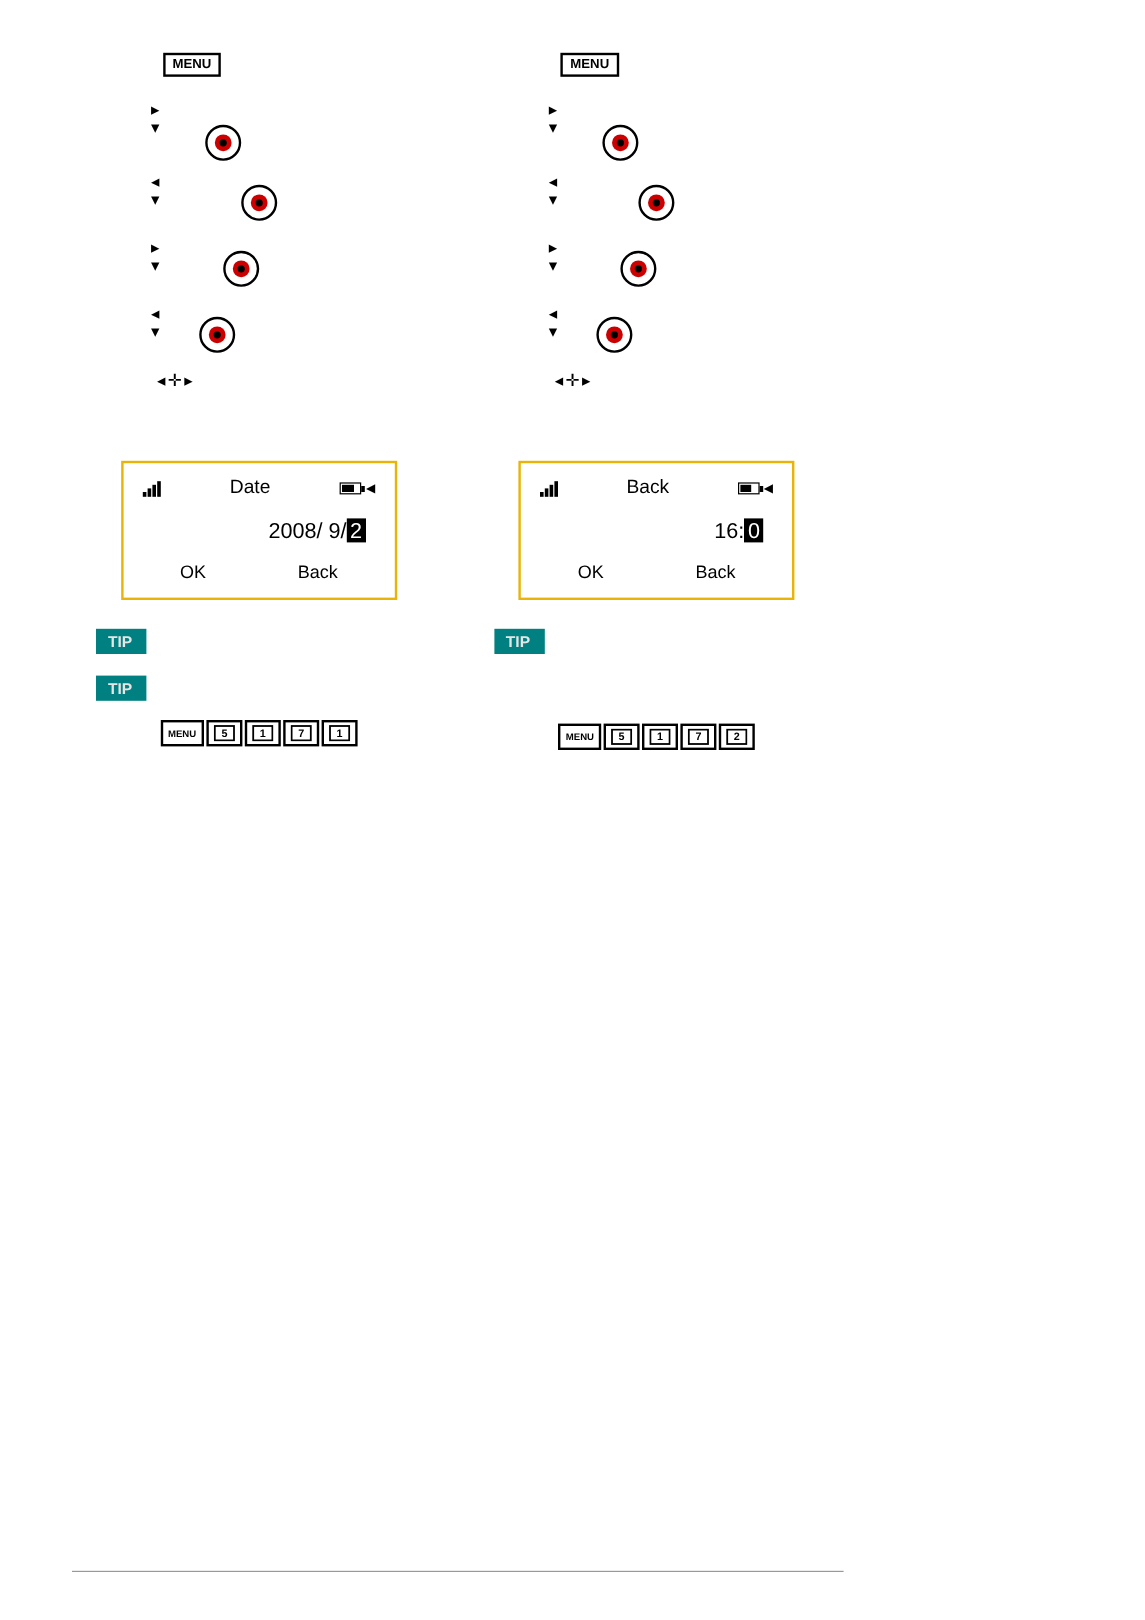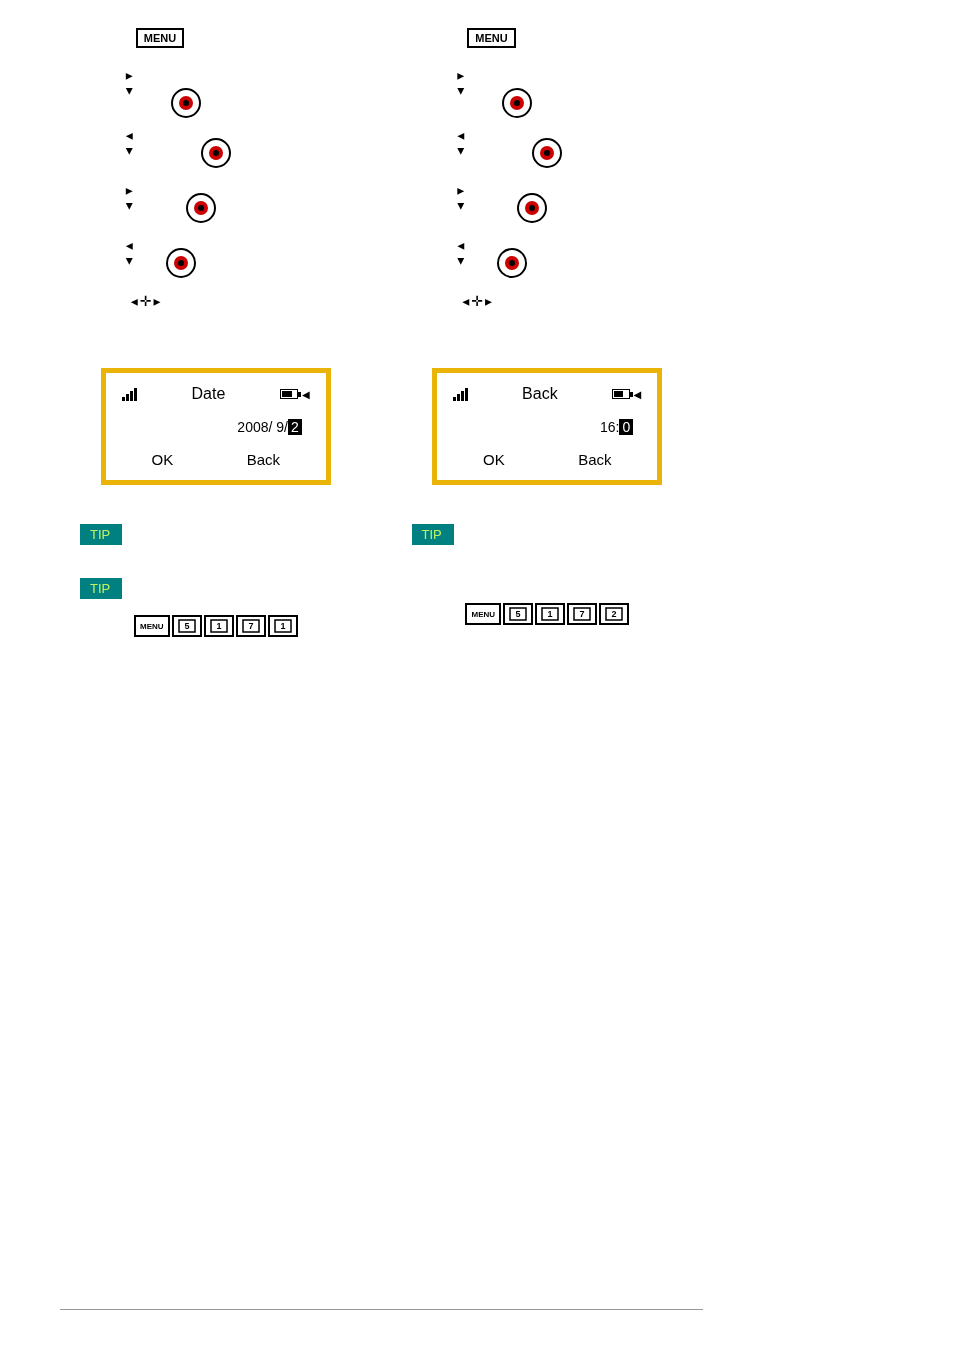--- a/index.html
+++ b/index.html
@@ -9,21 +9,21 @@
       background: #fff;
       font-family: Arial, sans-serif;
       overflow: hidden;
       position: relative;
     }
 
     .page-container {
       width: 763px;
       height: 1350px;
       position: relative;
-      padding: 28px 80px;
+      padding: 44px 80px;
     }
 
     
     .two-col {
       display: flex;
       gap: 60px;
     }
 
     .col {
       flex: 1;
@@ -76,21 +76,21 @@
       left: 50%;
       transform: translate(-50%, -50%);
       width: 6px;
       height: 6px;
       border-radius: 50%;
       background: #000;
     }
 
     
     .lcd-screen {
-      border: 5px solid #eab308;
+      border: 2px solid #eab308;
       width: 230px;
       padding: 12px 16px;
       background: #fff;
       position: relative;
     }
 
     .lcd-header {
       display: flex;
       justify-content: space-between;
       align-items: center;
@@ -110,21 +110,21 @@
     }
 
     .lcd-battery {
       display: flex;
       align-items: center;
       font-size: 11px;
     }
 
     .lcd-value {
       text-align: right;
-      font-size: 14px;
+      font-size: 18px;
       margin-bottom: 16px;
       padding-right: 8px;
     }
 
     .lcd-value .cursor {
       background: #000;
       color: #fff;
       padding: 0 3px;
     }
 
@@ -134,26 +134,26 @@
       gap: 14px;
     }
 
     .lcd-btn {
       font-size: 15px;
     }
 
     
     .tip-badge {
       background: #008080;
-      color: #bef264;
-      font-weight: normal;
+      color: #e5e5e5;
+      font-weight: bold;
       font-size: 13px;
       padding: 3px 10px;
       display: inline-block;
-      margin-top: 27px;
+      margin-top: 12px;
       min-width: 42px;
     }
 
     
     .nav-sequence {
       display: flex;
       align-items: center;
       gap: 2px;
       margin-top: 10px;
     }

